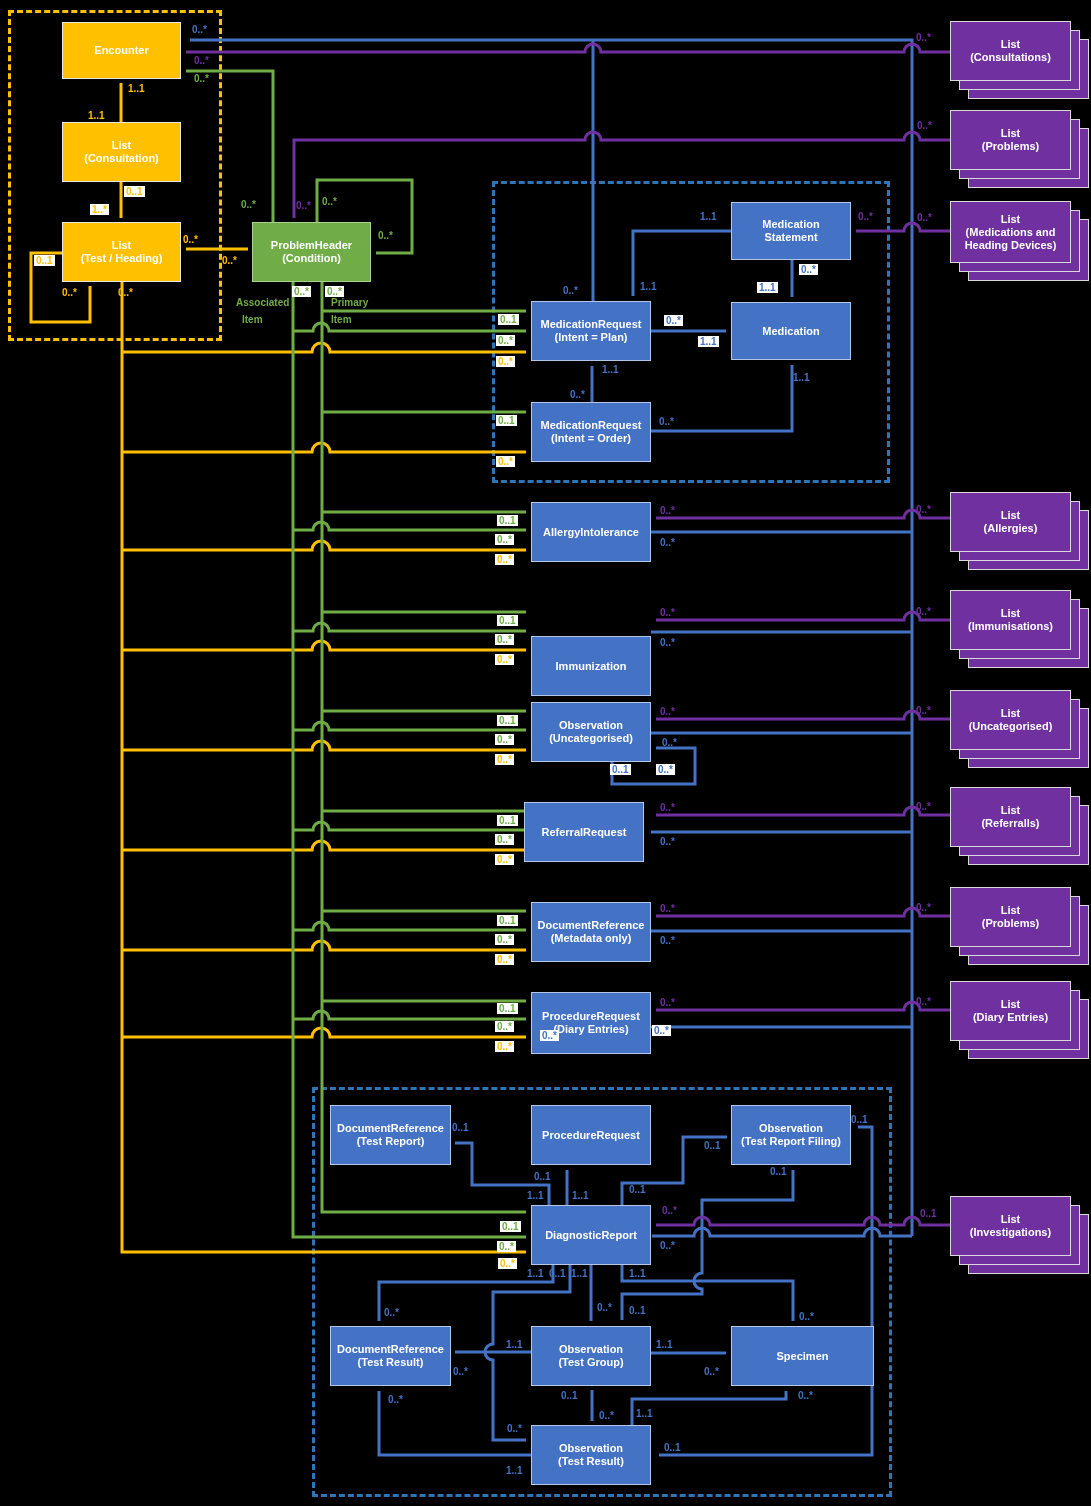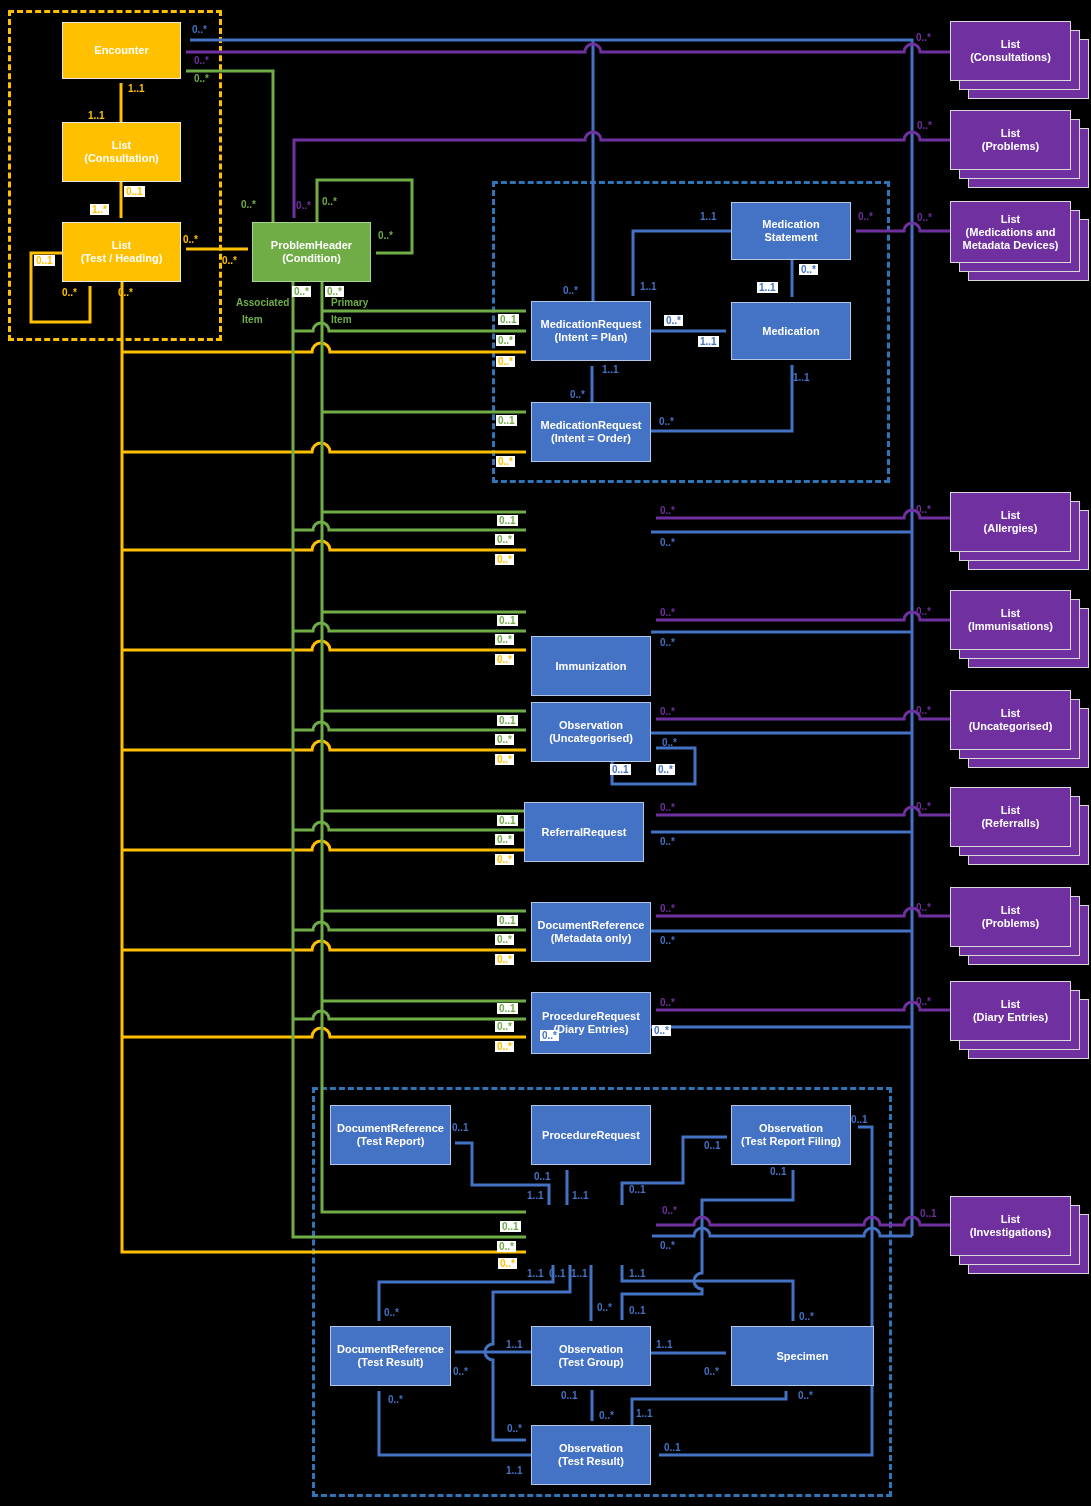--- a/index.html
+++ b/index.html
@@ -155,20 +155,23 @@
       <div>MedicationRequest</div>
       <div>(Intent = Order)</div>
     </div>
   <div class="box bb" style="left:731px;top:202px;width:120px;height:58px">
       <div>Medication</div>
       <div>Statement</div>
     </div>
   <div class="box bb" style="left:731px;top:302px;width:120px;height:58px">
       <div>Medication</div>
     </div>
+  <div class="box bb" style="left:531px;top:502px;width:120px;height:60px">
+      <div>AllergyIntolerance</div>
+    </div>
   <div class="box bb" style="left:531px;top:636px;width:120px;height:60px">
       <div>Immunization</div>
     </div>
   <div class="box bb" style="left:531px;top:702px;width:120px;height:60px">
       <div>Observation</div>
       <div>(Uncategorised)</div>
     </div>
   <div class="box bb" style="left:524px;top:802px;width:120px;height:60px">
       <div>ReferralRequest</div>
     </div>
@@ -184,20 +187,23 @@
       <div>DocumentReference</div>
       <div>(Test Report)</div>
     </div>
   <div class="box bb" style="left:531px;top:1105px;width:120px;height:60px">
       <div>ProcedureRequest</div>
     </div>
   <div class="box bb" style="left:731px;top:1105px;width:120px;height:60px">
       <div>Observation</div>
       <div>(Test Report Filing)</div>
     </div>
+  <div class="box bb" style="left:531px;top:1205px;width:120px;height:60px">
+      <div>DiagnosticReport</div>
+    </div>
   <div class="box bb" style="left:330px;top:1326px;width:121px;height:60px">
       <div>DocumentReference</div>
       <div>(Test Result)</div>
     </div>
   <div class="box bb" style="left:531px;top:1326px;width:120px;height:60px">
       <div>Observation</div>
       <div>(Test Group)</div>
     </div>
   <div class="box bb" style="left:731px;top:1326px;width:143px;height:60px">
       <div>Specimen</div>
@@ -222,21 +228,21 @@
         <div>List</div>
         <div>(Problems)</div>
       </div>
     </div>
   <div class="stack" style="left:950px;top:201px;width:121px;height:62px">
       <div class="sh s2"></div>
       <div class="sh s1"></div>
       <div class="front">
         <div>List</div>
         <div>(Medications and</div>
-        <div>Metadata Devices)</div>
+        <div>Heading Devices)</div>
       </div>
     </div>
   <div class="stack" style="left:950px;top:492px;width:121px;height:60px">
       <div class="sh s2"></div>
       <div class="sh s1"></div>
       <div class="front">
         <div>List</div>
         <div>(Allergies)</div>
       </div>
     </div>

